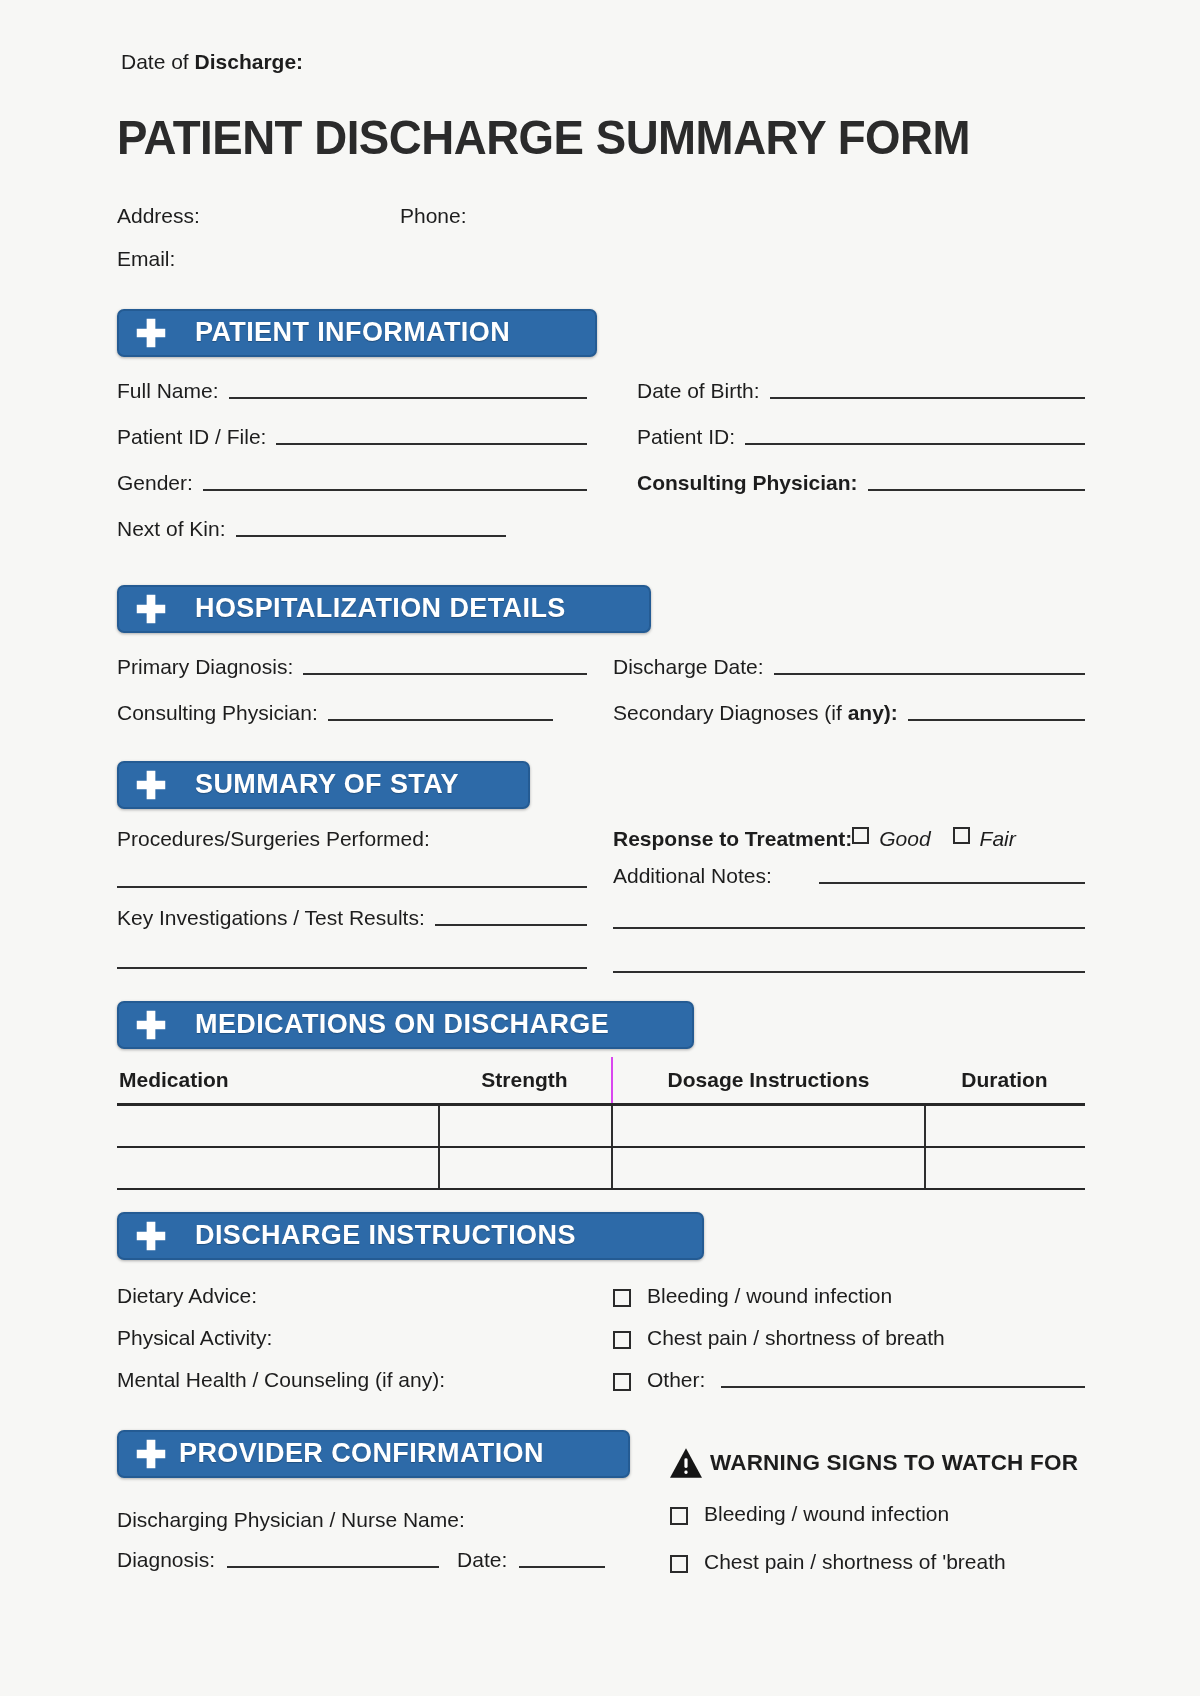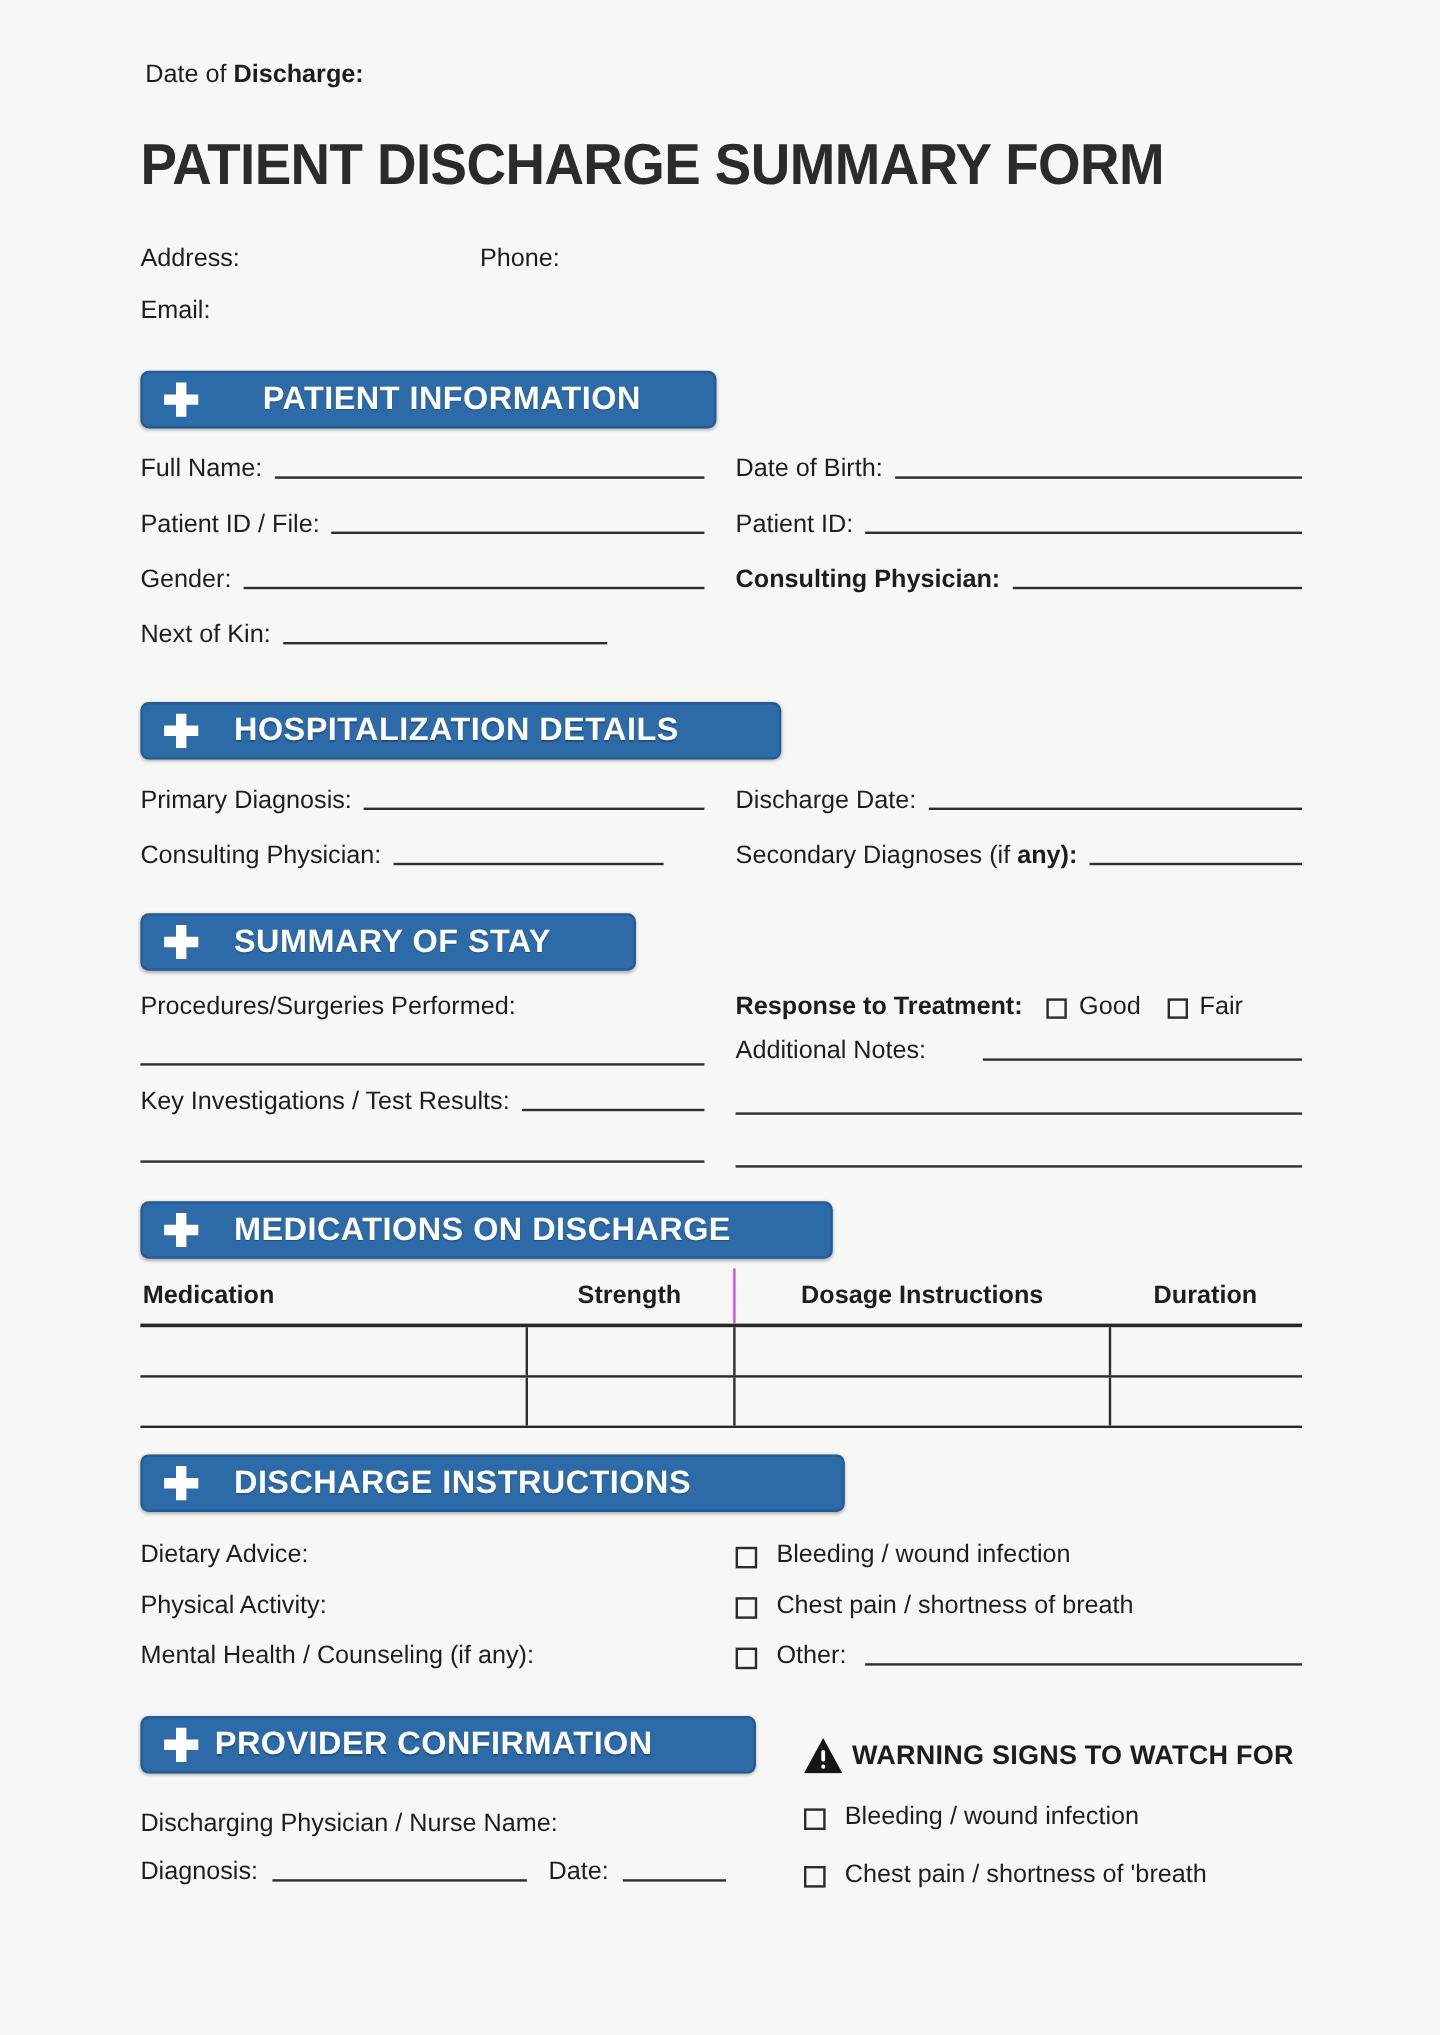--- a/index.html
+++ b/index.html
@@ -84,22 +84,22 @@
   .sig-line{width:212px;border-bottom:2px solid #2e2e2e;margin:0 18px 4px 12px;height:1px;}
   .date-sline{width:86px;border-bottom:2px solid #2e2e2e;margin:0 0 4px 12px;height:1px;}
   .warn{padding-left:57px;}
   .warn-title{display:flex;align-items:center;margin-top:18px;font-weight:700;font-size:22.5px;letter-spacing:.2px;white-space:nowrap;}
   .warn-title svg{width:32px;height:30px;margin-right:8px;flex:0 0 auto;}
   .warn .cbrow{margin-top:24px;}
   .warn .cbrow.first{margin-top:15px;}
   .fever-line{width:52px;border-bottom:2px solid #2e2e2e;margin:0 6px 4px 10px;height:1px;}
 
   
-  .pi-bar{margin-top:38px;width:480px;gap:24px;}
-  .pi-grid{margin-top:0px;}
+  .pi-bar{margin-top:38px;width:480px;}
+  .pi-grid{margin-top:0px;gap:24px;}
   .hd-bar{margin-top:44px;width:534px;}
   .ss-bar{margin-top:36px;width:413px;}
   .md-bar{margin-top:28px;width:577px;}
   .di-bar{margin-top:22px;width:587px;}
 </style>
 </head>
 <body>
 
 <div class="page">
 <div class="content">
@@ -198,21 +198,21 @@
       <div class="soloLine ssline1"></div>
       <div class="frow" style="margin-top:0;">
             <span class="lab">Key Investigations / Test Results:</span>
             <span class="wline"></span>
           </div>
       <div class="soloLine ssline2"></div>
     </div>
     <div class="colR ssR">
       <div class="frow r1">
         <b class="lab plab">Response to Treatment:</b>
-        <span style="display:flex;align-items:flex-end;margin-left:20px;">
+        <span style="display:flex;align-items:flex-start;font-style:italic;">
           <span class="cb sm"></span>
           <span style="margin:0 22px 0 10px;">Good</span>
           <span class="cb sm"></span>
           <span style="margin-left:10px;">Fair</span>
         </span>
       </div>
       <div class="frow r2">
             <span class="lab">Additional Notes:</span>
             <span class="wline"></span>
           </div>

